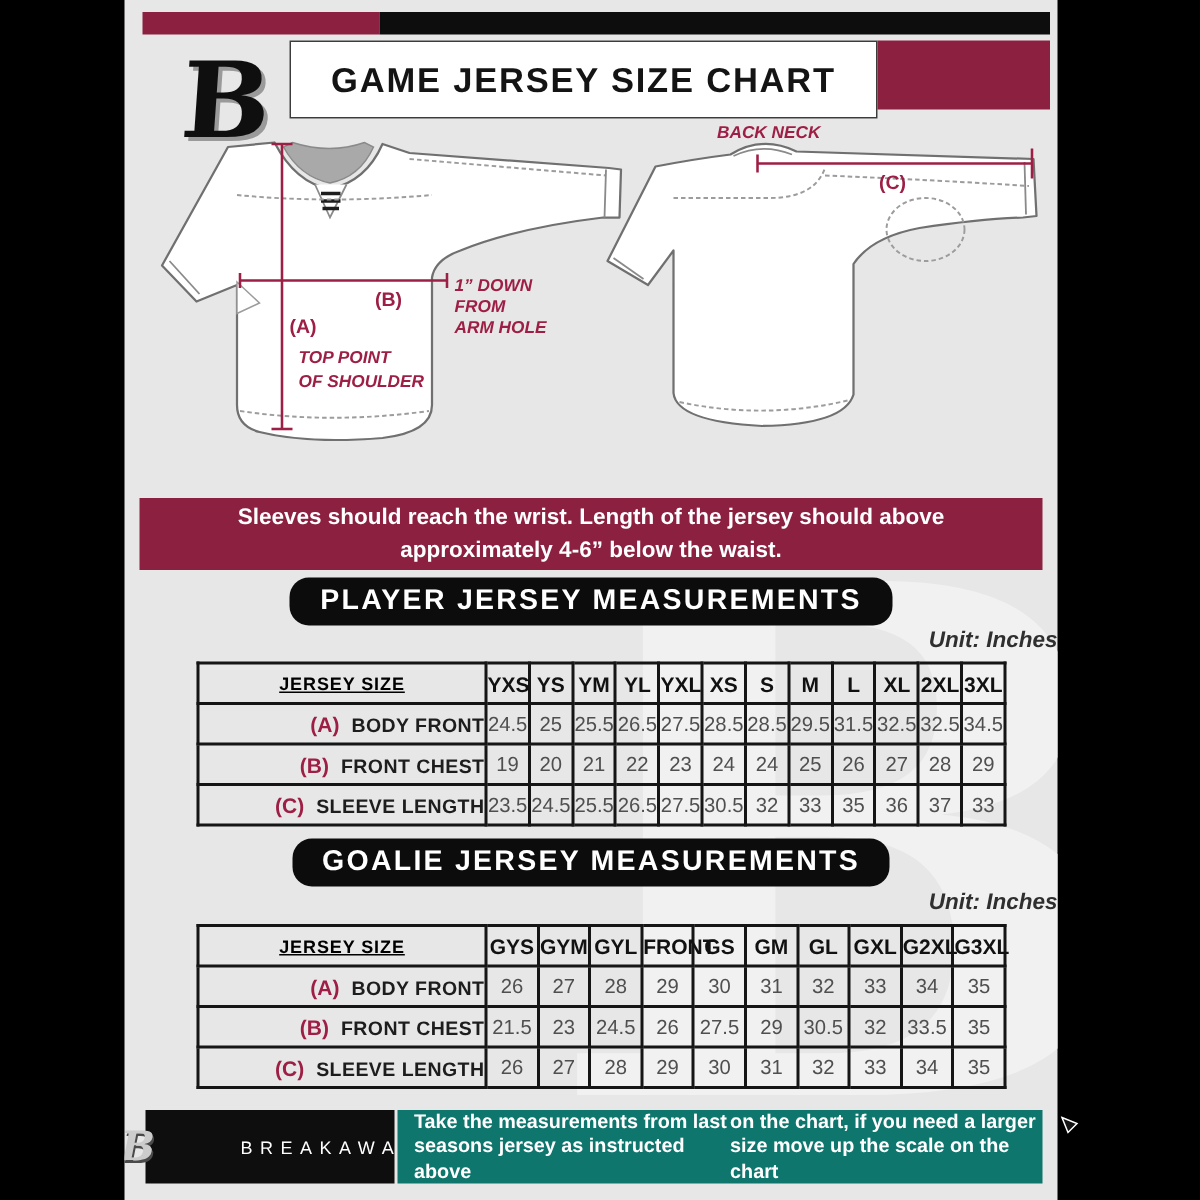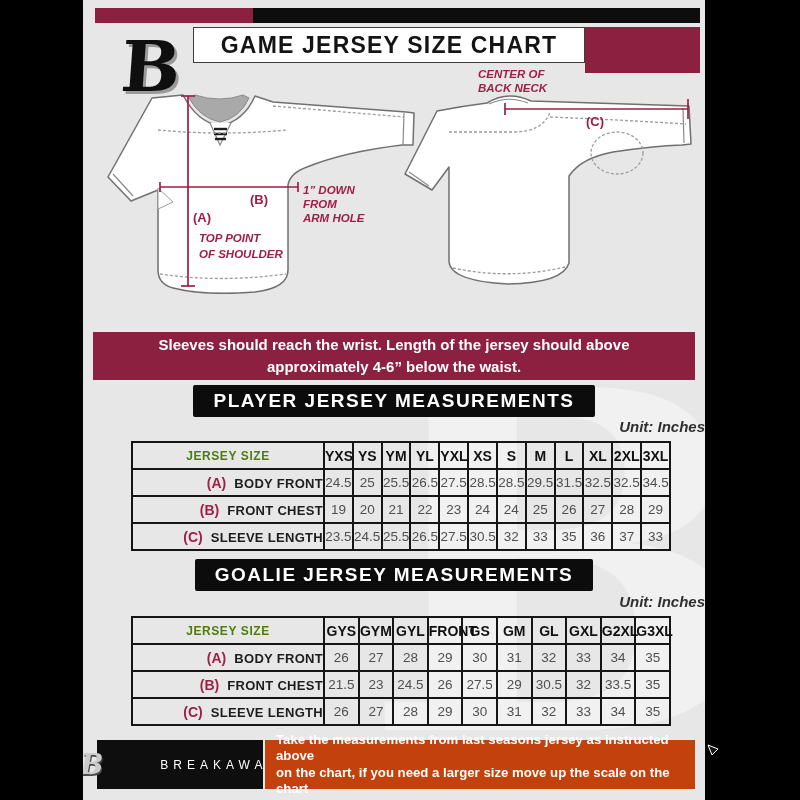--- a/index.html
+++ b/index.html
@@ -8,62 +8,62 @@
   .page{position:absolute;left:83px;top:0;width:622px;height:800px;background:#e8e7e7;overflow:hidden;}
 
   .watermark{position:absolute;right:-55px;top:330px;font-family:"DejaVu Serif",serif;font-weight:bold;
              font-size:470px;line-height:1;color:#f2f1f1;z-index:0;user-select:none;}
 
   .topbar-maroon{position:absolute;left:12px;top:8px;width:158px;height:15px;background:#8c2041;z-index:2;}
   .topbar-black{position:absolute;left:170px;top:8px;width:447px;height:15px;background:#0d0d0d;z-index:2;}
 
   .logo{position:absolute;left:28px;top:26px;z-index:3;}
 
-  .title-box{position:absolute;left:110px;top:27px;width:392px;height:36px;background:#ffffff;
+  .title-box{position:absolute;left:110px;top:27px;width:392px;height:52px;background:#ffffff;
              border:1px solid #3c3c3c;display:flex;align-items:center;justify-content:center;z-index:2;box-sizing:border-box;}
   .title-box span{font-size:23px;font-weight:800;letter-spacing:1.2px;color:#141414;white-space:nowrap;}
   .title-maroon{position:absolute;left:502px;top:27px;width:115px;height:46px;background:#8c2041;z-index:2;}
 
   .jersey-front{position:absolute;left:24px;top:92px;z-index:1;}
   .jersey-back{position:absolute;left:300px;top:62px;z-index:1;}
 
   .sleeve-banner{position:absolute;left:10px;top:332px;width:602px;height:48px;background:#8c2041;
                  color:#fff;display:flex;flex-direction:column;align-items:center;justify-content:center;
                  font-size:15px;font-weight:600;line-height:1.5;z-index:2;}
 
   .section-banner{position:absolute;left:0;width:622px;text-align:center;z-index:2;}
-  .pill{display:inline-block;background:#0c0c0c;color:#fff;border-radius:2px;padding:5px 20px;
+  .pill{display:inline-block;background:#0c0c0c;color:#fff;border-radius:13px;padding:5px 20px;
         font-size:19px;font-weight:800;letter-spacing:1.5px;white-space:nowrap;}
   #player-banner{top:385px;}
   #goalie-banner{top:559px;}
 
   .unit{position:absolute;left:0;width:622px;text-align:right;font-style:italic;font-weight:700;
         font-size:15px;color:#2f2f2f;z-index:2;}
   #player-unit{top:418px;}
   #goalie-unit{top:593px;}
 
   .table-wrap{position:absolute;left:48px;width:540px;z-index:2;}
   #player-table{top:441px;}
   #goalie-table{top:616px;}
   table.size-table{border-collapse:collapse;width:100%;table-layout:fixed;background:transparent;}
   .size-table th,.size-table td{border:2px solid #151515;text-align:center;padding:0;}
   .size-table th{height:25px;font-size:14px;font-weight:700;color:#111;letter-spacing:0;}
-  .size-table th.corner{width:190px;font-size:12px;font-weight:700;color:#4d7c0f;letter-spacing:0.6px;}
+  .size-table th.corner{width:190px;font-size:12px;font-weight:700;color:#000000;letter-spacing:0.6px;text-decoration:underline;}
   .size-table td{height:25px;font-size:13.5px;color:#4f4f4f;font-weight:500;}
   .size-table td.rowlabel{text-align:right;padding-left:20px;}
   .size-table .key{color:#9d1f45;font-weight:800;font-size:14px;margin-right:8px;}
   .size-table .mname{font-size:13px;font-weight:700;color:#1d1d1d;letter-spacing:0.3px;}
 
   .footer-black{position:absolute;left:14px;top:740px;width:166px;height:49px;background:#0e0e0e;
                 display:flex;align-items:center;justify-content:center;gap:9px;z-index:2;}
   .brand-b{font-family:"DejaVu Serif",serif;font-weight:bold;font-style:italic;font-size:27px;
            color:#cccccc;text-shadow:1px 2px 0 #4a4a4a;line-height:1;}
   .brand-name{color:#ffffff;font-size:12px;font-weight:400;letter-spacing:5px;padding-left:48px;}
-  .footer-maroon{position:absolute;left:182px;top:740px;width:430px;height:49px;background:#c2410c;
-                 color:#fff;display:flex;flex-direction:column;justify-content:center;padding-left:11px;
+  .footer-maroon{position:absolute;left:182px;top:740px;width:430px;height:49px;background:#0f766e;
+                 color:#fff;display:flex;flex-direction:row;justify-content:center;padding-left:11px;
                  box-sizing:border-box;font-size:13.2px;font-weight:600;line-height:1.24;z-index:2;}
 
   .cursor{position:absolute;left:707px;top:744px;z-index:6;}
 
   svg text.note{font-family:"Liberation Sans",sans-serif;font-style:italic;font-weight:700;font-size:11.5px;fill:#9d1f45;}
   svg text.keylbl{font-family:"Liberation Sans",sans-serif;font-weight:800;font-size:13px;fill:#9d1f45;}
 </style>
 </head>
 <body>
 

